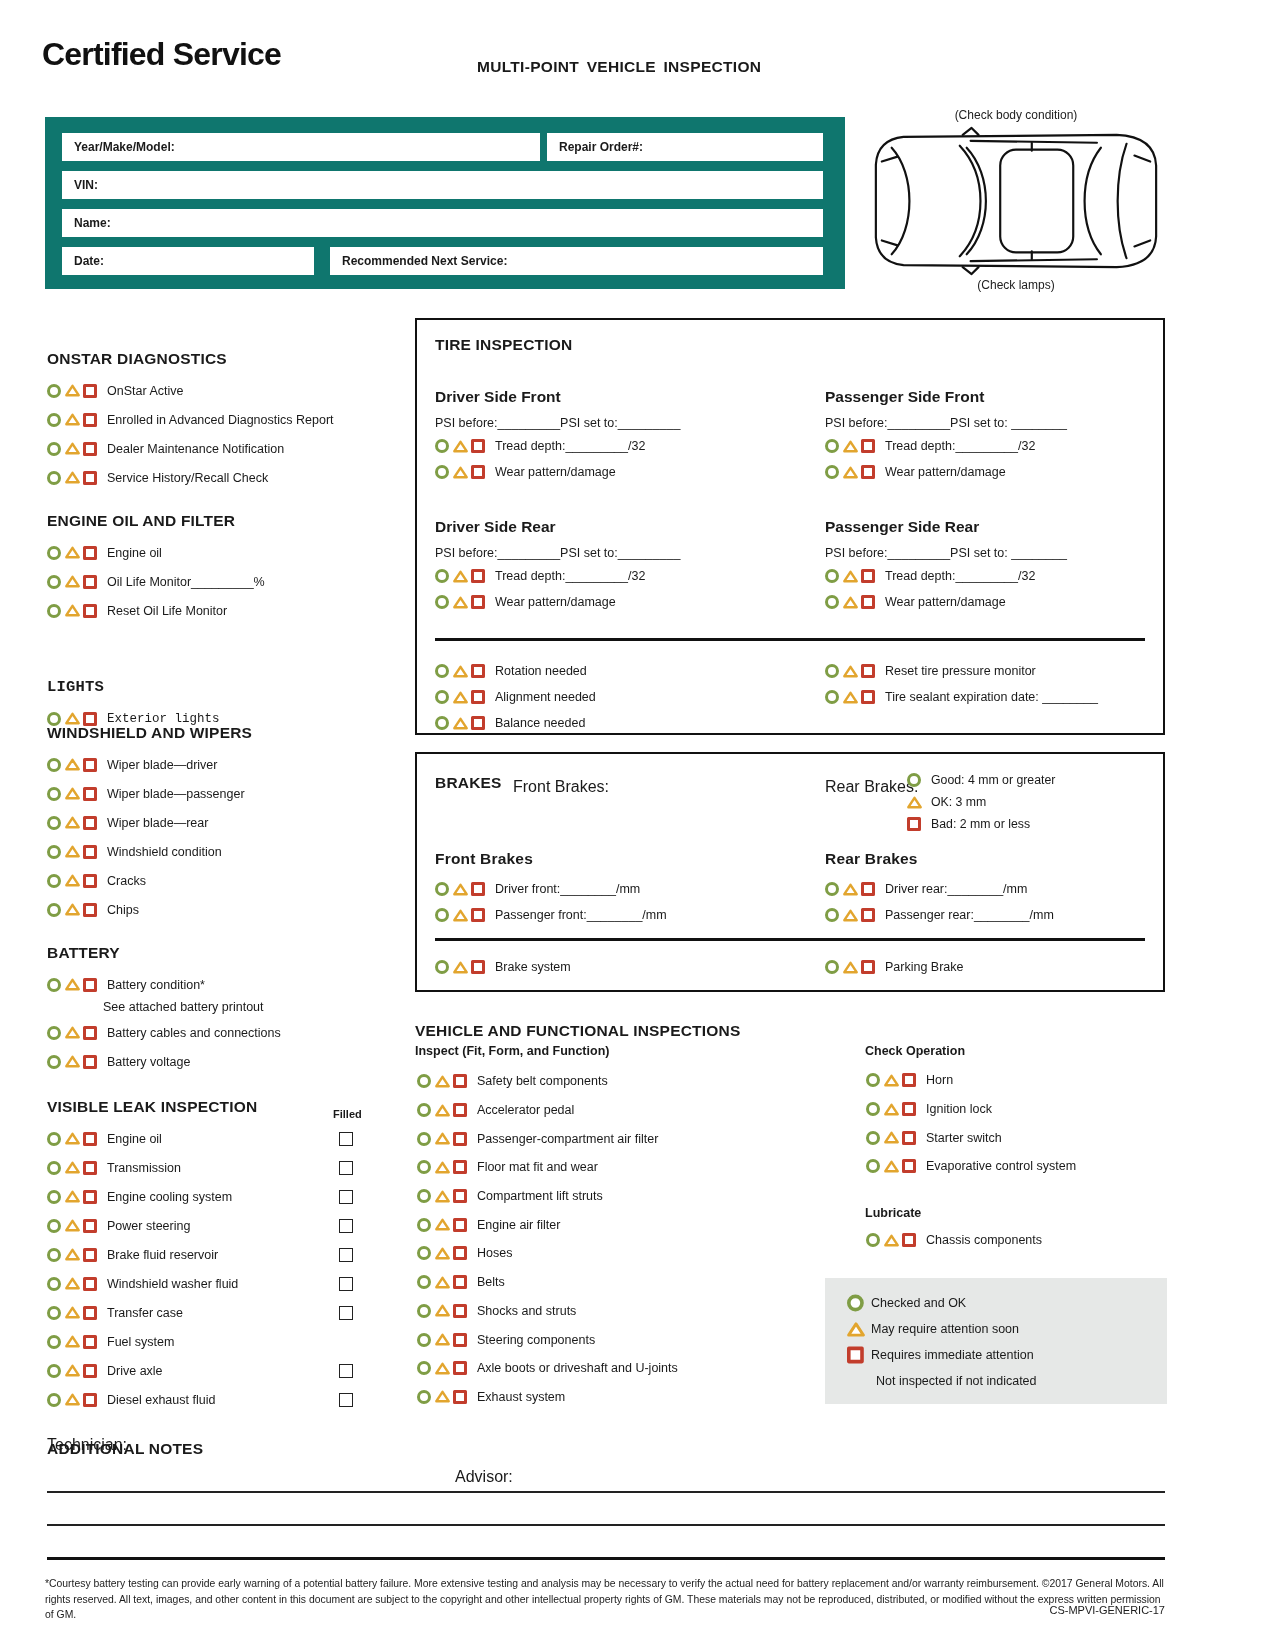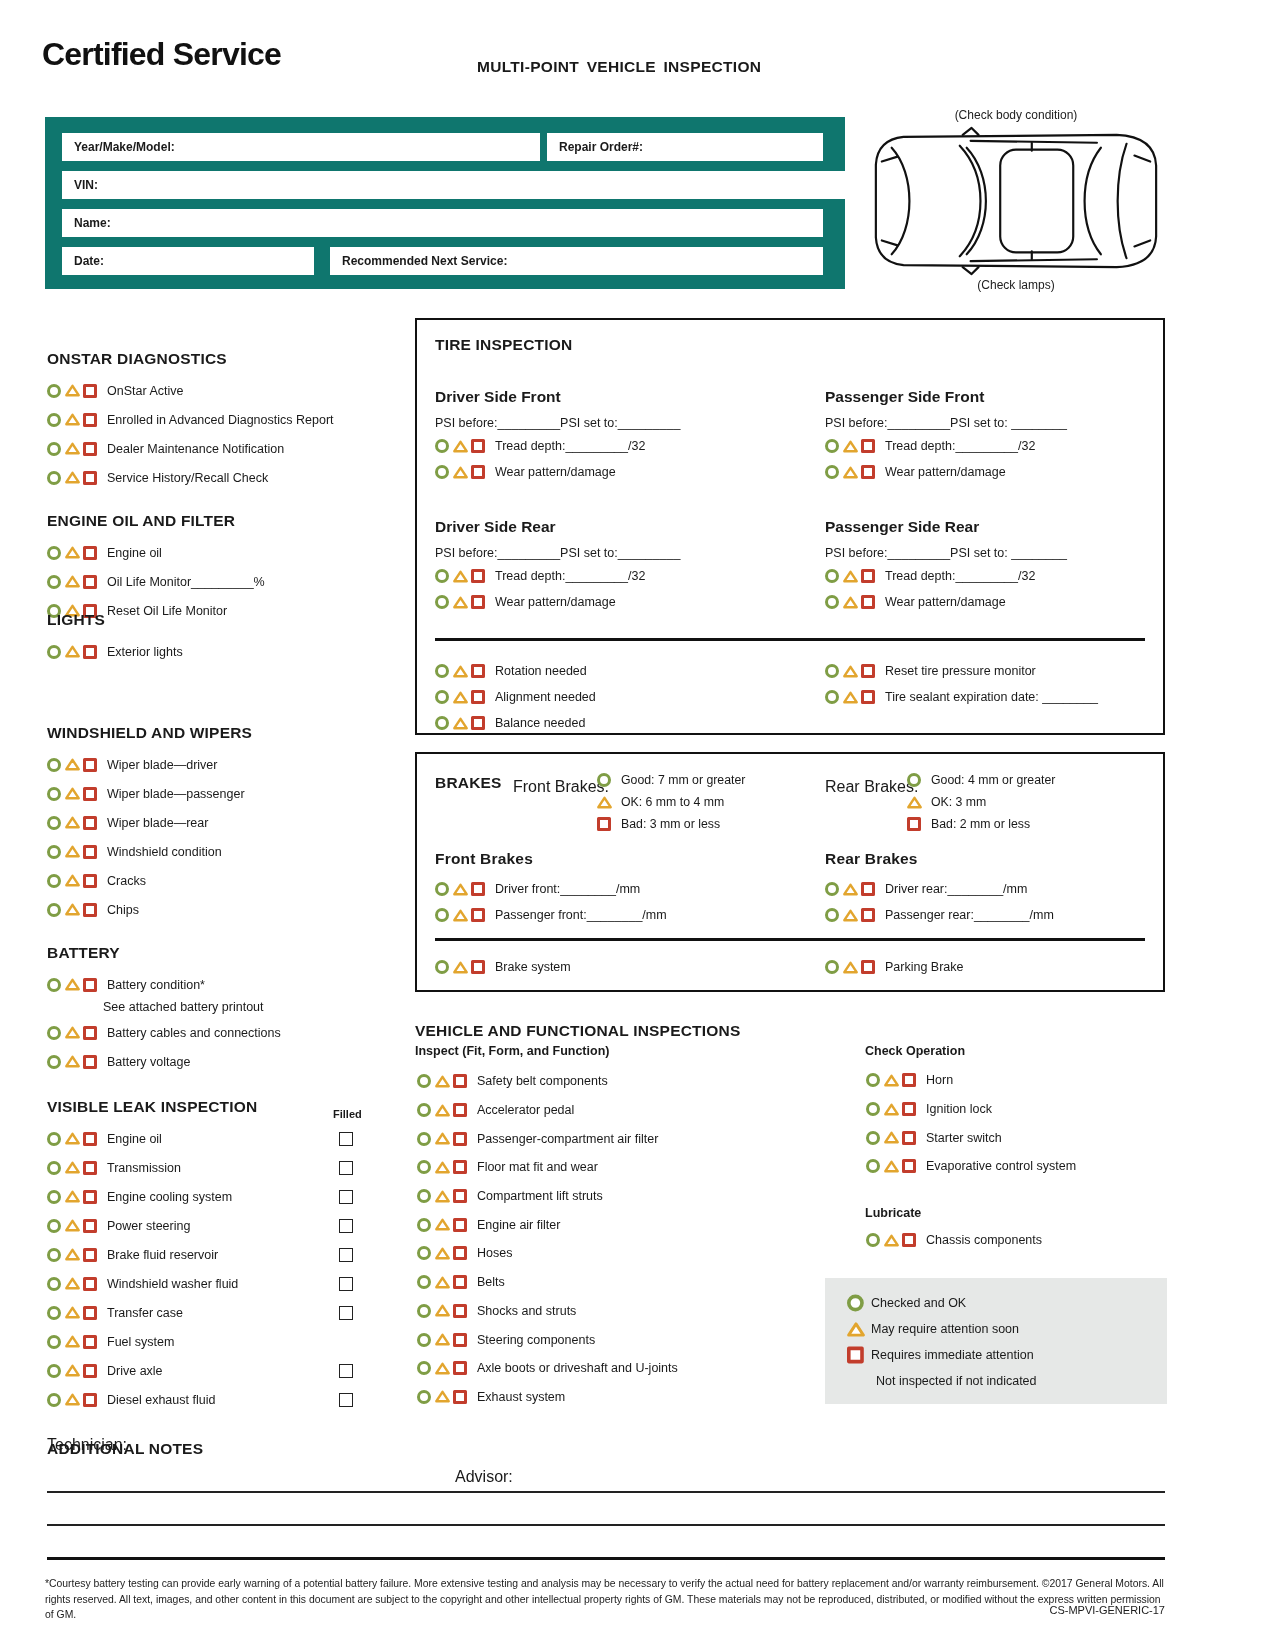--- a/index.html
+++ b/index.html
@@ -55,21 +55,21 @@
 </style>
 </head>
 <body>
 
 <div class="abs logo">Certified Service</div>
 <div class="abs doc-title">MULTI-POINT VEHICLE INSPECTION</div>
 
 <div class="abs form-bg">
   <div class="ffield" style="left:17px;top:16px;width:478px;">Year/Make/Model:</div>
   <div class="ffield" style="left:502px;top:16px;width:276px;">Repair Order#:</div>
-  <div class="ffield" style="left:17px;top:54px;width:844px;">VIN:</div>
+  <div class="ffield" style="left:17px;top:54px;width:761px;">VIN:</div>
   <div class="ffield" style="left:17px;top:92px;width:761px;">Name:</div>
   <div class="ffield" style="left:17px;top:130px;width:252px;">Date:</div>
   <div class="ffield" style="left:285px;top:130px;width:493px;">Recommended Next Service:</div>
 </div>
 
 <div class="abs car-cap" style="left:866px;top:108px;">(Check body condition)</div>
 <div class="abs" style="left:866px;top:126px;width:300px;height:150px;">
   <svg width="300" height="150" viewBox="0 0 300 152">
     <g fill="none" stroke="#111" stroke-width="2.2" stroke-linejoin="round" stroke-linecap="round">
       <path d="M36 11 C17 13 9 23 8 39 L8 113 C9 129 17 139 36 141 L252 143 C275 142 291 133 292 112 L292 40 C291 19 275 10 252 9 Z"></path>
@@ -164,21 +164,21 @@
           <svg width="15" height="13" viewBox="0 0 20 18">
             <polygon points="10,2.5 18.5,15.5 1.5,15.5" fill="#ffffff" stroke="#e2a52e" stroke-width="3.4" stroke-linejoin="round"></polygon>
           </svg>
         </span>
         <span class="sym sq"></span>
         <span class="check-label">Reset Oil Life Monitor</span>
       </div>
     </div>
 </div>
 
-<div class="abs" style="left:47px;top:609px;width:360px;">
+<div class="abs" style="left:47px;top:676px;width:360px;font-family:Liberation Mono, monospace;">
   <div class="sec-h">LIGHTS</div>
   <div class="rows">
       <div class="check-row">
         <span class="sym circ"></span>
         <span class="sym tri">
           <svg width="15" height="13" viewBox="0 0 20 18">
             <polygon points="10,2.5 18.5,15.5 1.5,15.5" fill="#ffffff" stroke="#e2a52e" stroke-width="3.4" stroke-linejoin="round"></polygon>
           </svg>
         </span>
         <span class="sym sq"></span>
@@ -569,38 +569,20 @@
         <span class="sym sq"></span>
         <span class="check-label">Tire sealant expiration date: ________</span>
       </div>
     </div>
 </div>
 
 <div class="abs panel" style="left:415px;top:752px;width:750px;height:240px;">
   <div class="abs sec-h" style="left:18px;top:18px;">BRAKES</div>
 
   <div class="abs small-label" style="left:96px;top:24px;">Front Brakes:</div>
-  <div class="abs" style="left:180px;top:15px;">
-      <div class="legend-row">
-        <span class="sym circ"></span>
-        <span class="ltext">Good: 7 mm or greater</span>
-      </div>
-      <div class="legend-row">
-        <span class="sym tri">
-          <svg width="15" height="13" viewBox="0 0 20 18">
-            <polygon points="10,2.5 18.5,15.5 1.5,15.5" fill="#ffffff" stroke="#e2a52e" stroke-width="3.4" stroke-linejoin="round"></polygon>
-          </svg>
-        </span>
-        <span class="ltext">OK: 6 mm to 4 mm</span>
-      </div>
-      <div class="legend-row">
-        <span class="sym sq"></span>
-        <span class="ltext">Bad: 3 mm or less</span>
-      </div>
-    </div>
 
   <div class="abs small-label" style="left:408px;top:24px;">Rear Brakes:</div>
   <div class="abs" style="left:490px;top:15px;">
       <div class="legend-row">
         <span class="sym circ"></span>
         <span class="ltext">Good: 4 mm or greater</span>
       </div>
       <div class="legend-row">
         <span class="sym tri">
           <svg width="15" height="13" viewBox="0 0 20 18">

